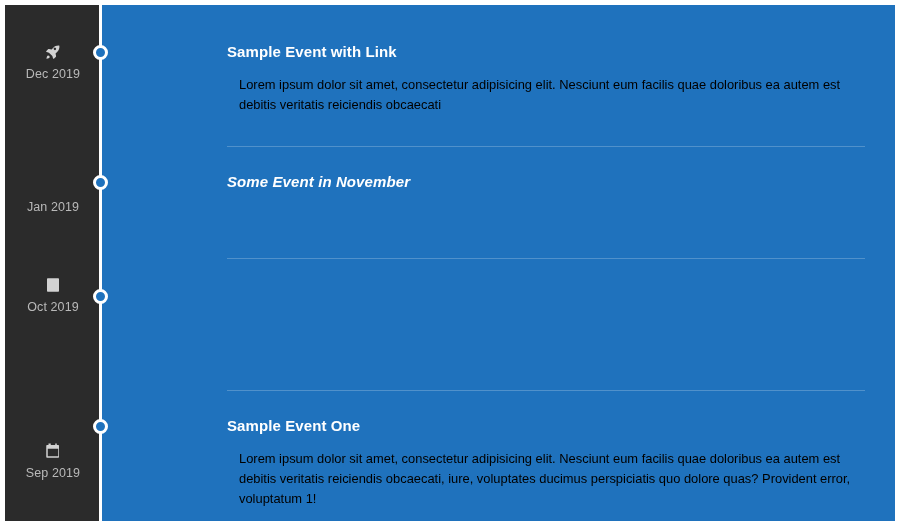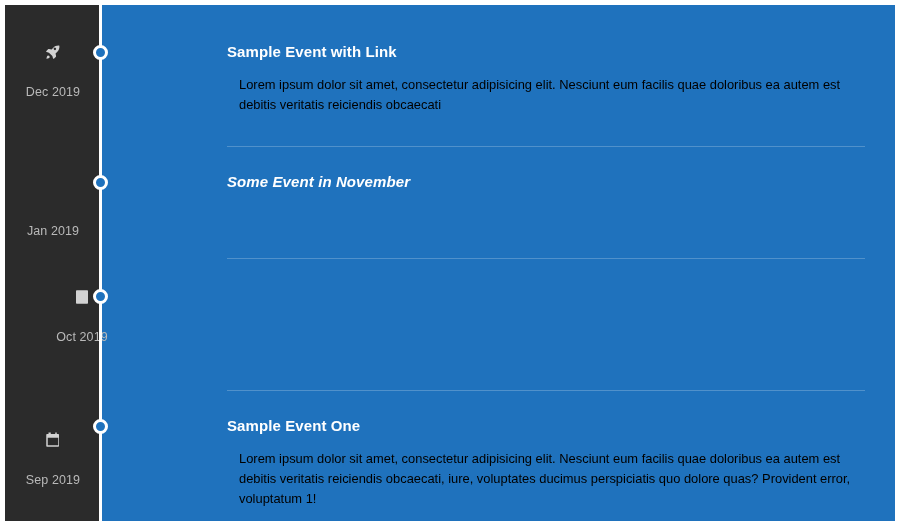--- a/index.html
+++ b/index.html
@@ -71,21 +71,20 @@
     width: 18px;
     height: 18px;
     fill: #d2d2d2;
   }
   .row-date {
     display: block;
     font-size: 12.5px;
     letter-spacing: 0.1px;
     color: #b9b9b9;
     font-family: "Liberation Sans", sans-serif;
-    margin-top: 24px;
   }
   .dot {
     position: absolute;
     left: 88px;
     width: 15px;
     height: 15px;
     box-sizing: border-box;
     border-radius: 50%;
     background: #1f72bd;
     border: 3px solid #ffffff;
@@ -136,30 +135,30 @@
             <path d="M4.6 17.1c-.9.9-1.3 3.9-1.3 3.9s3-.4 3.9-1.3a1.85 1.85 0 0 0-2.6-2.6z"></path>
           </svg>
         </span>
         <span class="row-date">Dec 2019</span>
       </div>
 
       <div class="row-meta" style="top:195px;">
         <span class="row-date">Jan 2019</span>
       </div>
 
-      <div class="row-meta" style="top:283px;padding-left:29px;">
+      <div class="row-meta" style="top:271px;">
         <span class="row-icon">
           <svg viewBox="0 0 24 24" aria-hidden="true">
             <path d="M5 3h14a1 1 0 0 1 1 1v16a1 1 0 0 1-1 1H5a1 1 0 0 1-1-1V4a1 1 0 0 1 1-1zm2 3h10v4H7V6zm0 7h10v1.6H7V13zm0 3h10v1.6H7V16z"></path>
           </svg>
         </span>
         <span class="row-date">Oct 2019</span>
       </div>
 
-      <div class="row-meta" style="top:426px;">
+      <div class="row-meta" style="top:437px;">
         <span class="row-icon">
           <svg viewBox="0 0 24 24" aria-hidden="true">
             <path d="M7 2h2v2h6V2h2v2h2a1 1 0 0 1 1 1v15a1 1 0 0 1-1 1H4a1 1 0 0 1-1-1V5a1 1 0 0 1 1-1h2V2zm-2 7v10h14V9H5z"></path>
           </svg>
         </span>
         <span class="row-date">Sep 2019</span>
       </div>
 
       <div class="rail-line"></div>
     </div>

